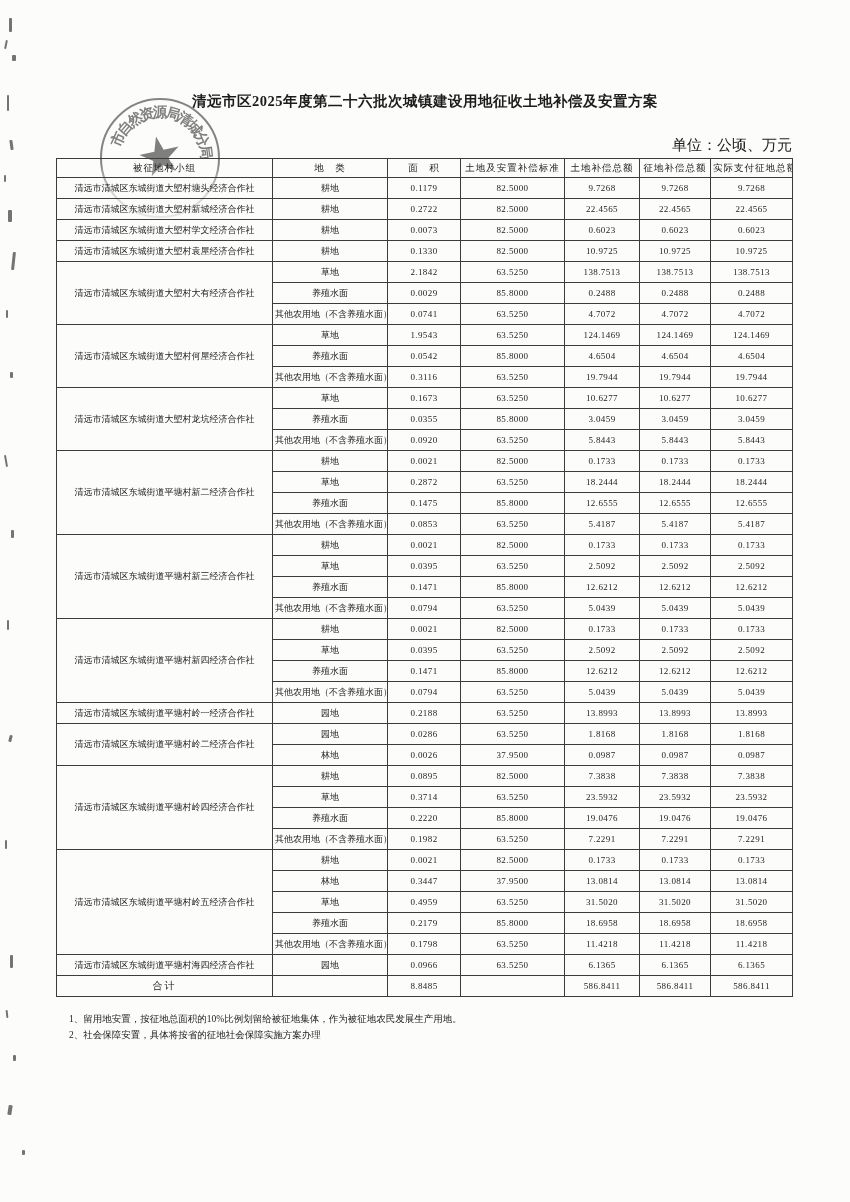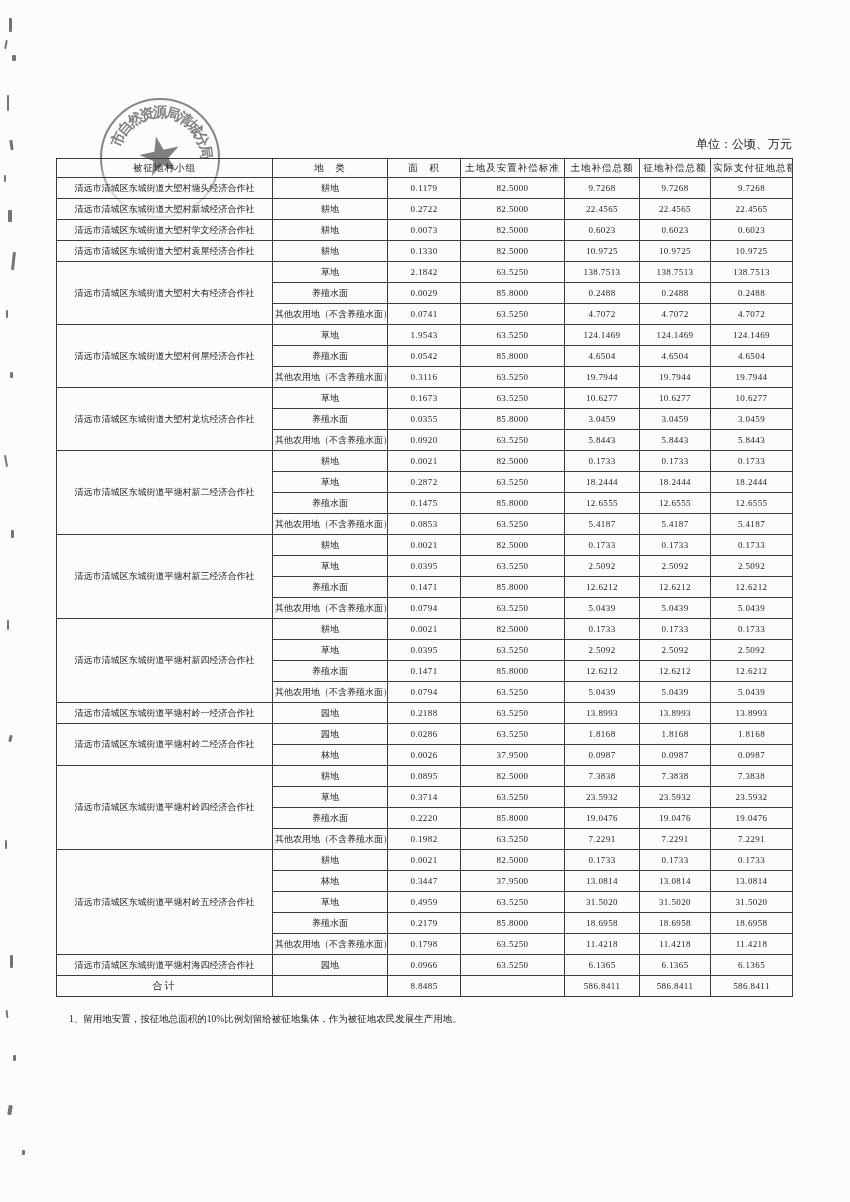--- a/index.html
+++ b/index.html
@@ -12,21 +12,21 @@
     font-family:"Liberation Serif","DejaVu Serif",serif;
     color:#1c1c1c;
   }
   
   .speck{position:absolute;background:#3a3a38;border-radius:1px;opacity:.7;}
   
   .doc-title{
     position:absolute;top:92px;left:0;width:100%;
     text-align:center;font-size:14.5px;font-weight:bold;letter-spacing:.5px;
   }
-  .unit-label{position:absolute;top:136px;right:58px;font-size:12px;}
+  .unit-label{position:absolute;top:136px;right:58px;font-size:15px;}
   
   table.comp{
     position:absolute;left:56px;top:158px;
     border-collapse:collapse;table-layout:fixed;width:736px;
     font-size:9px;
   }
   table.comp th,table.comp td{
     border:1px solid #3c3c3c;
     padding:0 2px;text-align:center;vertical-align:middle;
     overflow:hidden;white-space:nowrap;
@@ -83,20 +83,21 @@
   <i class="speck" style="left:11px;top:530px;width:3px;height:8px"></i>
   <i class="speck" style="left:7px;top:620px;width:2px;height:10px"></i>
   <i class="speck" style="left:9px;top:735px;width:3px;height:7px;transform:rotate(14deg)"></i>
   <i class="speck" style="left:5px;top:840px;width:2px;height:9px"></i>
   <i class="speck" style="left:10px;top:955px;width:3px;height:13px"></i>
   <i class="speck" style="left:6px;top:1010px;width:2px;height:8px;transform:rotate(-6deg)"></i>
   <i class="speck" style="left:13px;top:1055px;width:3px;height:6px"></i>
   <i class="speck" style="left:8px;top:1105px;width:4px;height:10px;transform:rotate(9deg)"></i>
   <i class="speck" style="left:22px;top:1150px;width:3px;height:5px"></i>
 
+  <div class="doc-title">清远市区2025年度第二十六批次城镇建设用地征收土地补偿及安置方案</div>
 
   <div class="unit-label">单位：公顷、万元</div>
 
   <div class="seal">
     <div class="seal-ring"></div>
     <div class="seal-star">★</div>
     <div id="seal-arc">
         <span class="seal-char" style="left: 9.97691px; top: 33.2901px; transform: rotate(-66deg);">市</span>
         <span class="seal-char" style="left: 17.0213px; top: 22.1254px; transform: rotate(-49.5deg);">自</span>
         <span class="seal-char" style="left: 26.9466px; top: 13.4212px; transform: rotate(-33deg);">然</span>
@@ -459,16 +460,17 @@
           <td class="num">586.8411</td>
           <td class="num">586.8411</td>
           <td class="num">586.8411</td>
         </tr>
       </tbody>
   </table>
 
   <div class="notes">
     <div id="notes-list">
         <div class="note-item">1、留用地安置，按征地总面积的10%比例划留给被征地集体，作为被征地农民发展生产用地。</div>
+        <div class="note-item">2、社会保障安置，具体将按省的征地社会保障实施方案办理</div>
       </div>
   </div>
 
 </div>
 
 </body></html>

